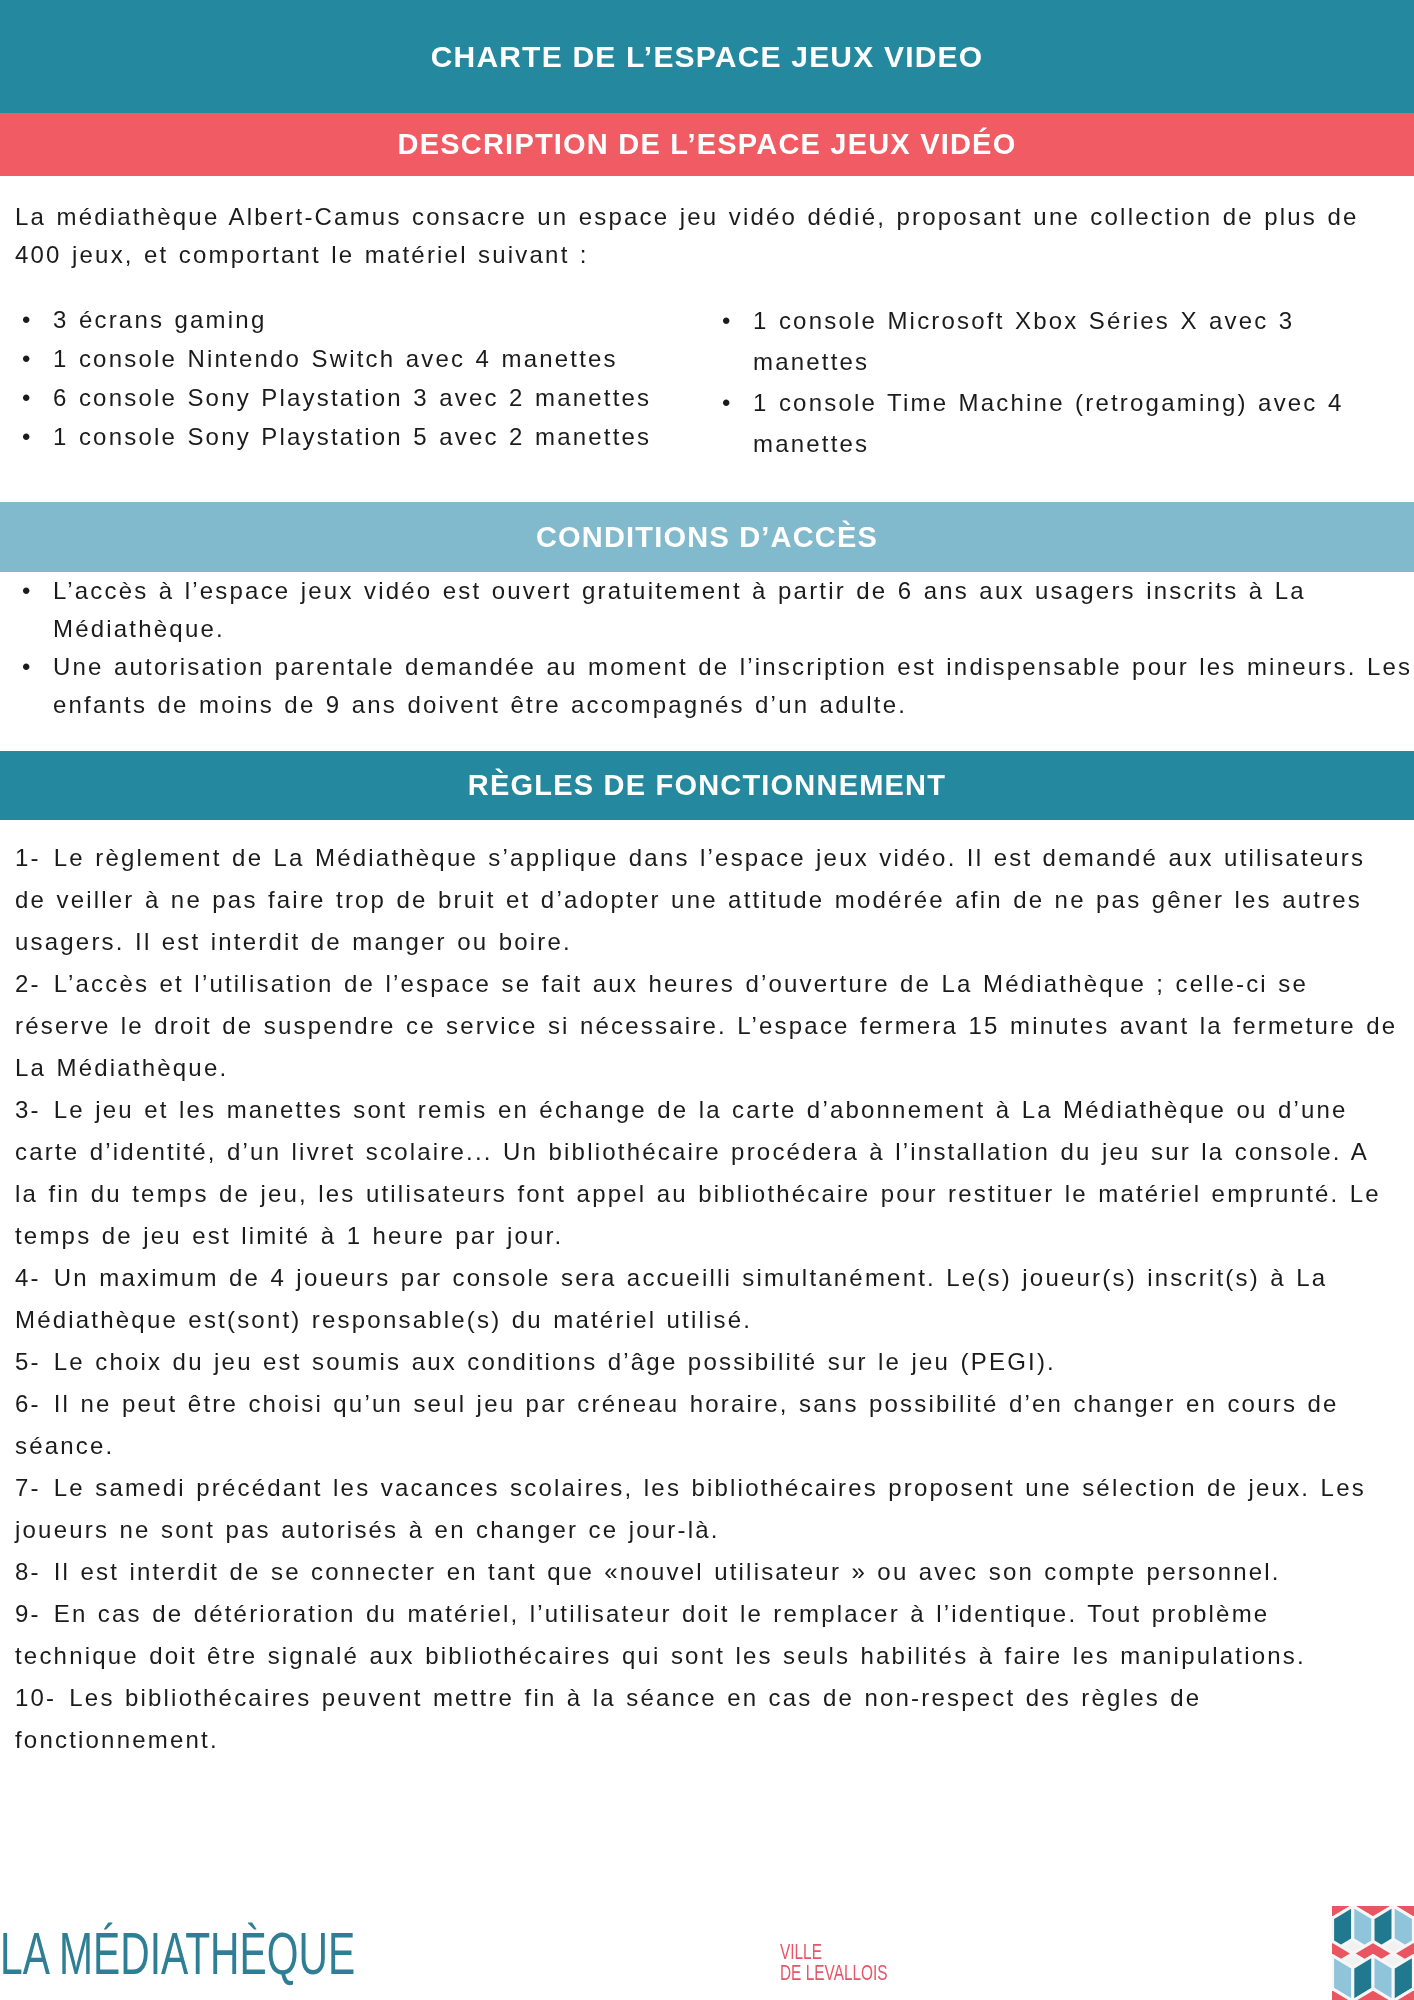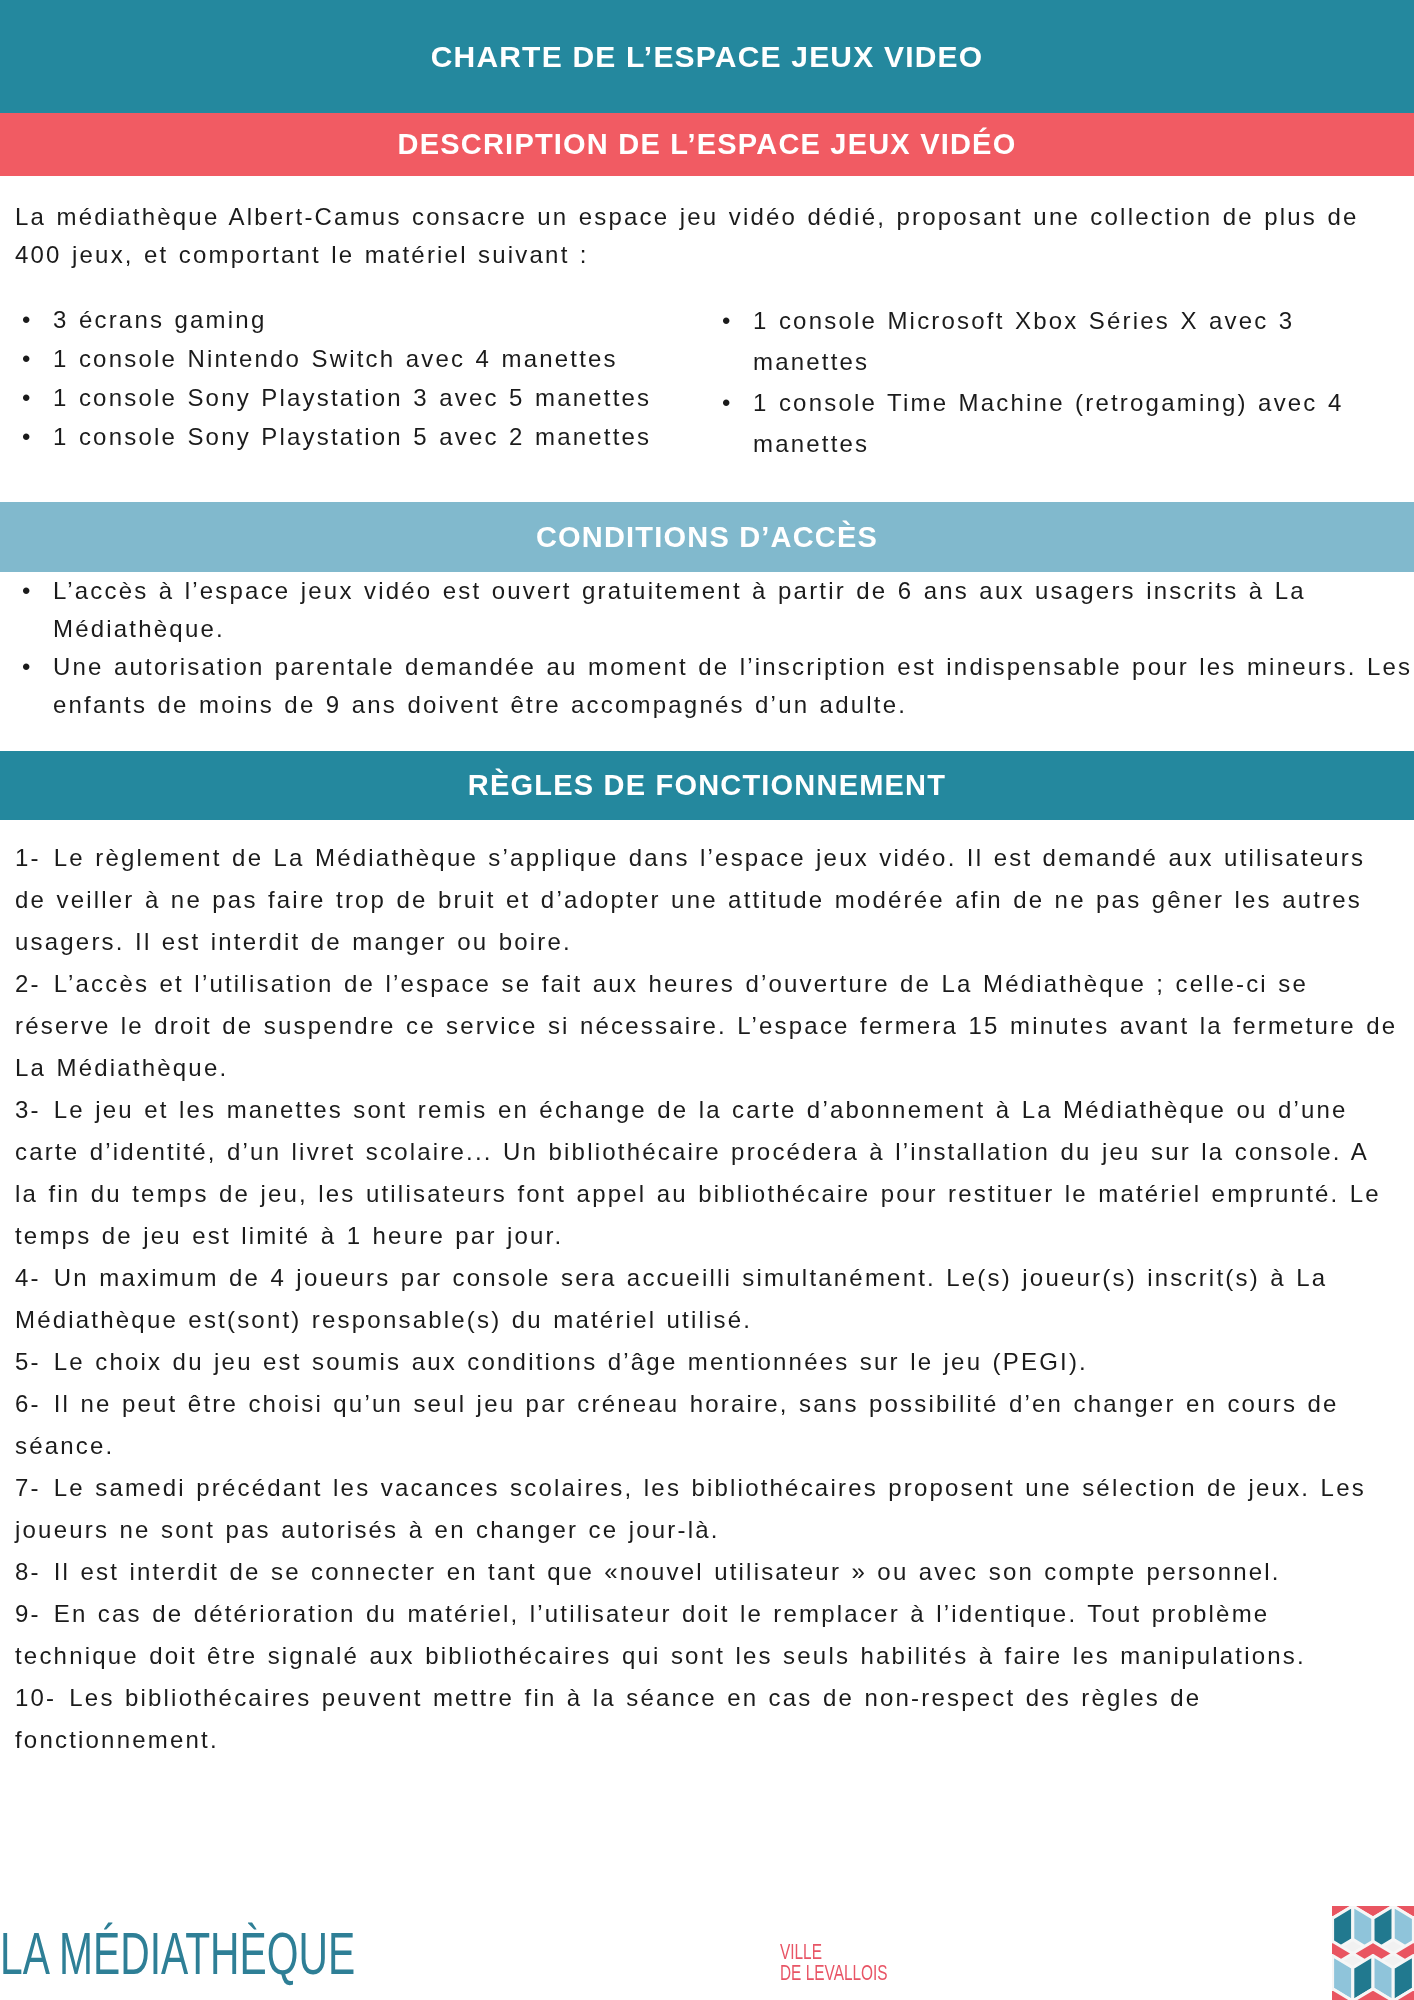--- a/index.html
+++ b/index.html
@@ -76,21 +76,21 @@
   <span>DESCRIPTION DE L’ESPACE JEUX VIDÉO</span>
 </div>
 
 <p class="bodytext intro">La médiathèque Albert-Camus consacre un espace jeu vidéo dédié, proposant une collection de plus de 400 jeux, et comportant le matériel suivant :</p>
 
 <div class="equipment">
   <div class="equip-left">
     <ul class="blist bodytext">
       <li>3 écrans gaming</li>
       <li>1 console Nintendo Switch avec 4 manettes</li>
-      <li>1 console Sony Playstation 3 avec 5 manettes</li>
+      <li>6 console Sony Playstation 3 avec 2 manettes</li>
       <li>1 console Sony Playstation 5 avec 2 manettes</li>
     </ul>
   </div>
   <div class="equip-right">
     <ul class="blist bodytext">
       <li>1 console Microsoft Xbox Séries X avec 3 manettes</li>
       <li>1 console Time Machine (retrogaming) avec 4 manettes</li>
     </ul>
   </div>
 </div>
@@ -106,21 +106,21 @@
 
 <div class="band band-rules">
   <span>RÈGLES DE FONCTIONNEMENT</span>
 </div>
 
 <div class="rules bodytext">
   <p><span class="rnum">1-</span><span>Le règlement de La Médiathèque s’applique dans l’espace jeux vidéo. Il est demandé aux utilisateurs de veiller à ne pas faire trop de bruit et d’adopter une attitude modérée afin de ne pas gêner les autres usagers. Il est interdit de manger ou boire.</span></p>
   <p><span class="rnum">2-</span><span>L’accès et l’utilisation de l’espace se fait aux heures d’ouverture de La Médiathèque ; celle-ci se réserve le droit de suspendre ce service si nécessaire. L’espace fermera 15 minutes avant la fermeture de La Médiathèque.</span></p>
   <p><span class="rnum">3-</span><span>Le jeu et les manettes sont remis en échange de la carte d’abonnement à La Médiathèque ou d’une carte d’identité, d’un livret scolaire... Un bibliothécaire procédera à l’installation du jeu sur la console. A la fin du temps de jeu, les utilisateurs font appel au bibliothécaire pour restituer le matériel emprunté. Le temps de jeu est limité à 1 heure par jour.</span></p>
   <p><span class="rnum">4-</span><span>Un maximum de 4 joueurs par console sera accueilli simultanément. Le(s) joueur(s) inscrit(s) à La Médiathèque est(sont) responsable(s) du matériel utilisé.</span></p>
-  <p><span class="rnum">5-</span><span>Le choix du jeu est soumis aux conditions d’âge mentionnées sur le jeu (PEGI).</span></p>
+  <p><span class="rnum">5-</span><span>Le choix du jeu est soumis aux conditions d’âge possibilité sur le jeu (PEGI).</span></p>
   <p><span class="rnum">6-</span><span>Il ne peut être choisi qu’un seul jeu par créneau horaire, sans possibilité d’en changer en cours de séance.</span></p>
   <p><span class="rnum">7-</span><span>Le samedi précédant les vacances scolaires, les bibliothécaires proposent une sélection de jeux. Les joueurs ne sont pas autorisés à en changer ce jour-là.</span></p>
   <p><span class="rnum">8-</span><span>Il est interdit de se connecter en tant que «nouvel utilisateur » ou avec son compte personnel.</span></p>
   <p><span class="rnum">9-</span><span>En cas de détérioration du matériel, l’utilisateur doit le remplacer à l’identique. Tout problème technique doit être signalé aux bibliothécaires qui sont les seuls habilités à faire les manipulations.</span></p>
   <p><span class="rnum">10-</span><span>Les bibliothécaires peuvent mettre fin à la séance en cas de non-respect des règles de fonctionnement.</span></p>
 </div>
 
 <div class="footer">
   <div class="brand-wrap">
     <span class="brand-inner">LA MÉDIATHÈQUE</span>

